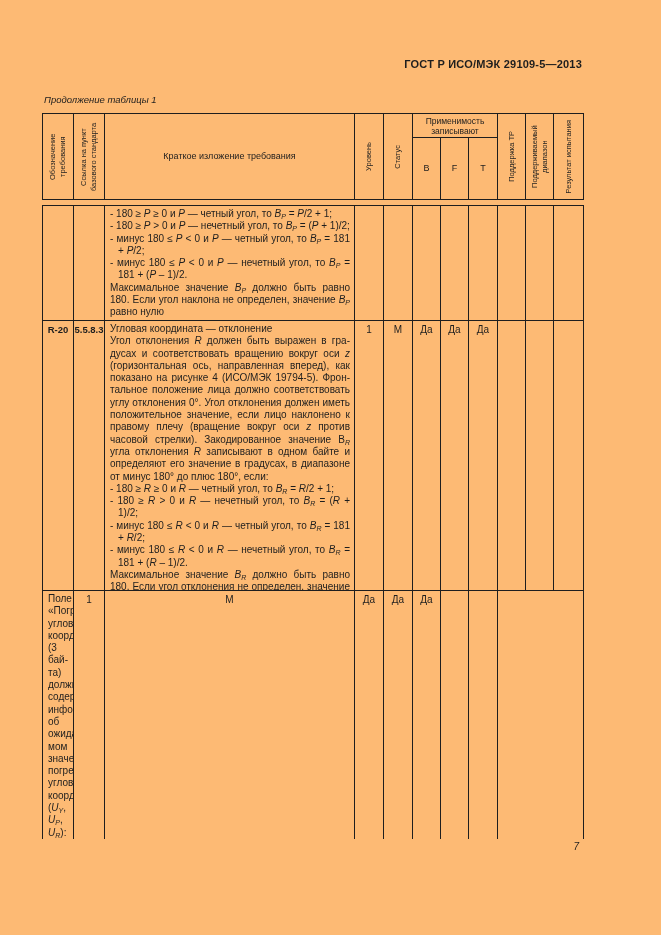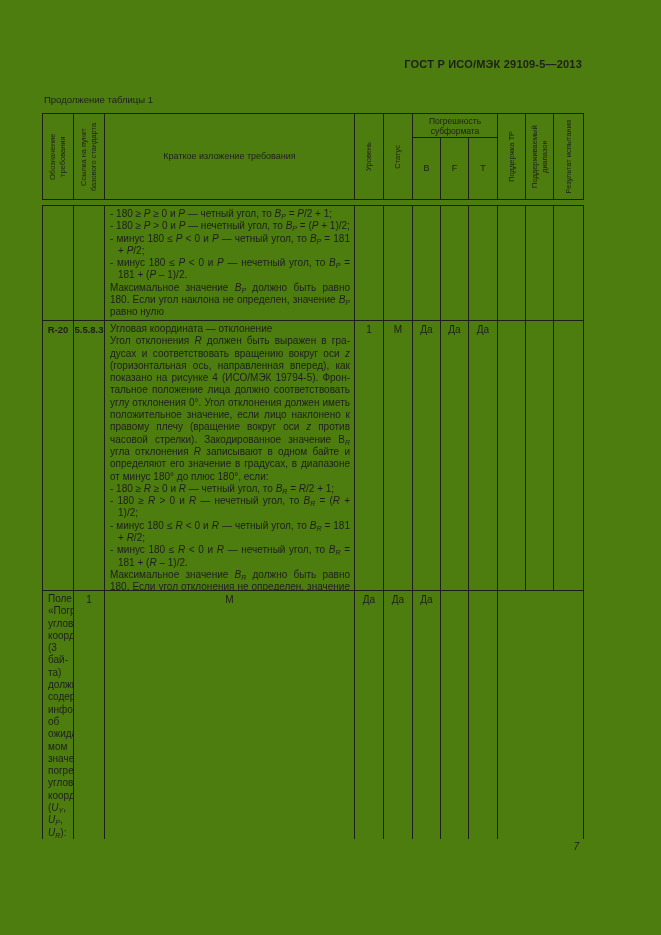--- a/index.html
+++ b/index.html
@@ -1,21 +1,21 @@
 <!DOCTYPE html>
 <html><head>
 <meta charset="utf-8">
 <style>
   html,body{margin:0;padding:0;}
   body{background:#e8e8e8;font-family:"Liberation Sans","DejaVu Sans",sans-serif;color:#1e1e1e;}
-  .page{position:relative;width:661px;height:935px;background:#4d7c0f;overflow:hidden;}
+  .page{position:relative;width:661px;height:935px;background:#fdba74;overflow:hidden;}
 
   .doc-ref{position:absolute;left:42px;top:58px;width:540px;text-align:right;
            font-weight:bold;font-size:11px;letter-spacing:.2px;}
-  .caption{position:absolute;left:44px;top:94px;font-size:9.5px;}
+  .caption{position:absolute;left:44px;top:94px;font-style:italic;font-size:9.5px;}
   .pageno{position:absolute;left:42px;top:841px;width:537px;text-align:right;font-size:10px;font-style:italic;}
 
   
   .thead{position:absolute;left:42px;top:113px;width:540px;height:85px;
          border:1px solid #1e1e1e;display:grid;
          grid-template-columns:31px 31px 250px 29px 29px 28px 28px 29px 28px 28px 29px;
          grid-template-rows:24px 1fr;}
   .hc{border-right:1px solid #1e1e1e;display:flex;align-items:center;justify-content:center;
       overflow:hidden;font-size:7.5px;line-height:9px;text-align:center;}
   .hc.full{grid-row:1/3;}
@@ -57,21 +57,21 @@
     <div class="hc full">
       <span class="vtext">Ссылка на пункт базового стандарта</span>
     </div>
     <div class="hc full htext">Краткое изложение требования</div>
     <div class="hc full">
       <span class="vtext">Уровень</span>
     </div>
     <div class="hc full">
       <span class="vtext">Статус</span>
     </div>
-    <div class="hc group">Погрешность субформата</div>
+    <div class="hc group">Применимость записывают</div>
     <div class="hc sub" style="grid-column:6">B</div>
     <div class="hc sub" style="grid-column:7">F</div>
     <div class="hc sub" style="grid-column:8">T</div>
     <div class="hc full" style="grid-column:9">
       <span class="vtext">Поддержка ТР</span>
     </div>
     <div class="hc full" style="grid-column:10">
       <span class="vtext">Поддерживаемый диапазон</span>
     </div>
     <div class="hc full last" style="grid-column:11">

